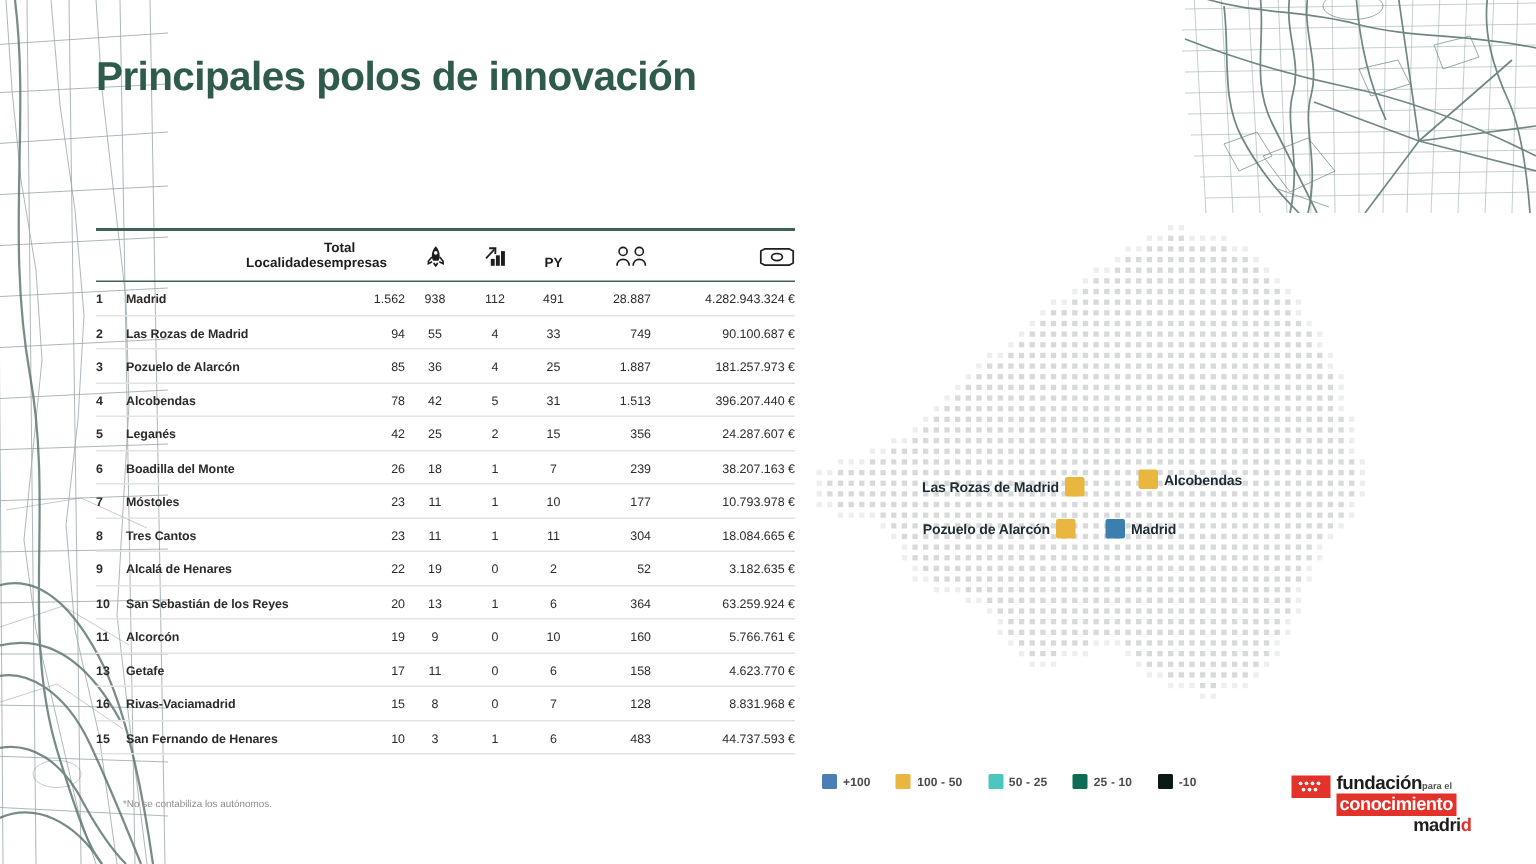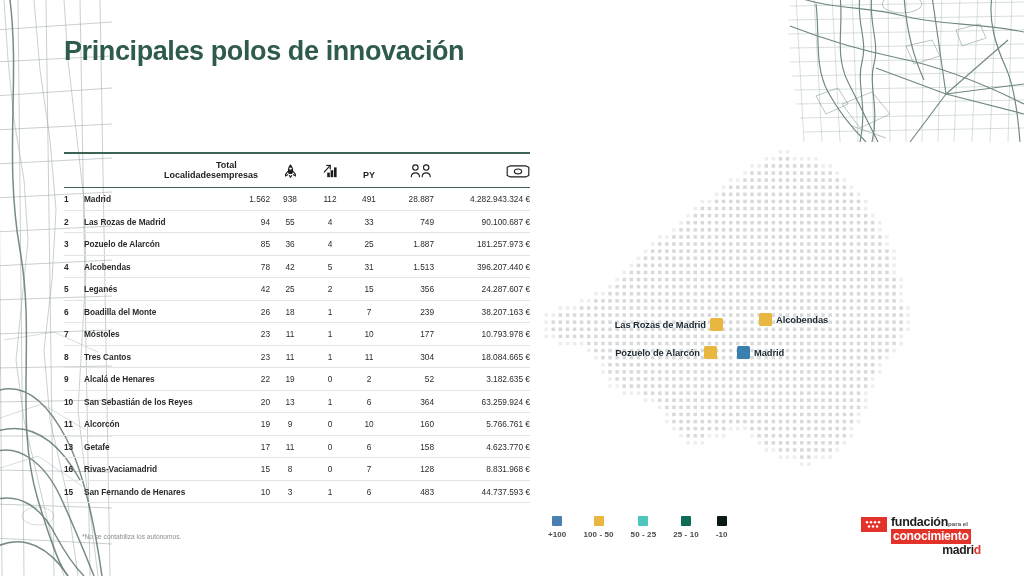--- a/index.html
+++ b/index.html
@@ -73,21 +73,21 @@
   #dotmap{position:absolute;left:516px;top:150px;width:400px;height:350px;}
 
   .pin{position:absolute;width:13px;height:13px;border-radius:1.5px;}
   .pinlabel{
     position:absolute;font-size:9.4px;font-weight:700;
     color:#1d2a33;white-space:nowrap;letter-spacing:-.1px;
   }
 
   
   .legend{position:absolute;left:548px;top:516px;display:flex;align-items:center;gap:17px;}
-  .lg-item{display:flex;align-items:center;gap:4px;flex-direction:column;}
+  .lg-item{display:flex;align-items:center;gap:4px;}
   .lg-sw{width:10px;height:10px;border-radius:1px;}
   .lg-tx{font-size:8px;font-weight:700;color:#4b4b49;letter-spacing:.1px;}
 
   
   .logo{position:absolute;left:861px;top:516px;width:120px;height:40px;}
   .logo-badge{
     position:absolute;left:0;top:1px;width:26px;height:15px;background:#e2322a;
   }
   .logo-badge svg{display:block;}
   .logo-l1{

